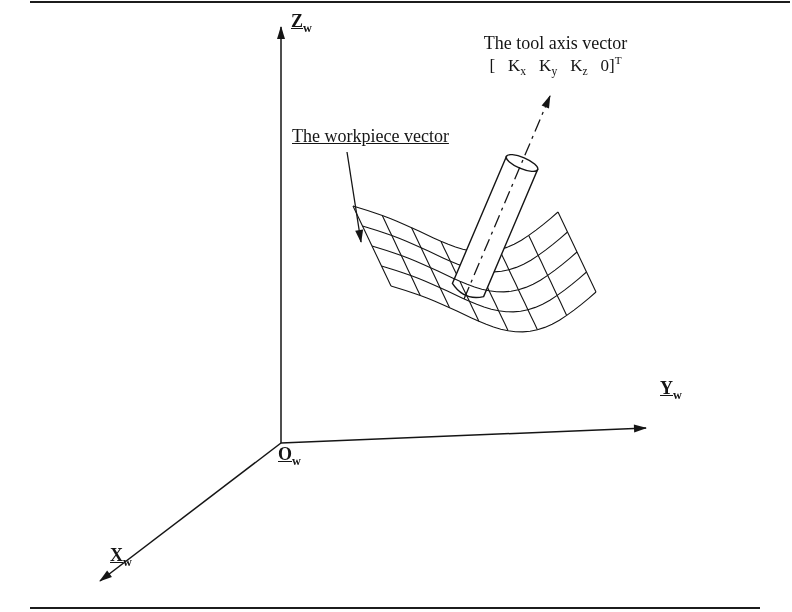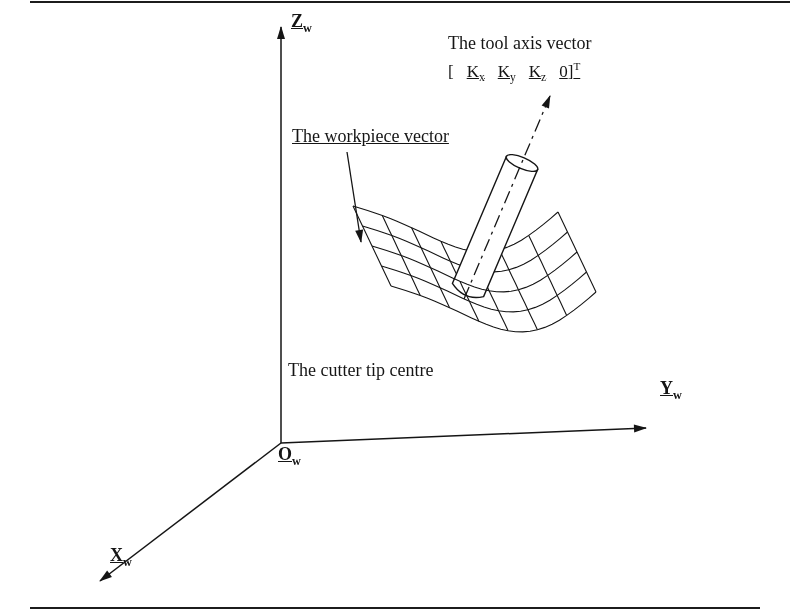--- a/index.html
+++ b/index.html
@@ -24,24 +24,24 @@
   .axis-lbl { font-size: 18px; font-weight: bold; }
   .sentence { font-size: 18px; }
   sub { font-size: 68%; }
   sup.tsup { font-size: 66%; }
 
   .lbl-z { left: 291px; top: 11px; }
   .lbl-o { left: 278px; top: 444px; }
   .lbl-y { left: 660px; top: 378px; }
   .lbl-x { left: 110px; top: 545px; }
 
-  .block { position: absolute; }
+  .block { position: absolute; text-align: center; }
   .block-tool { left: 448px; top: 33px; width: 215px; }
   .block-cutter { left: 288px; top: 360px; width: 222px; }
-  .block .vec { margin-top: 6px; font-size: 17px; text-decoration: underline; }
+  .block .vec { font-size: 17px; }
   .lbl-workpiece { left: 292px; top: 126px; }
 
   .vec .comp { margin-right: 13px; }
   .vec .comp-last { margin-right: 0; }
 
   .rule { position: absolute; background: #1c1c1c; height: 2px; }
   .rule-top { left: 30px; top: 1px; width: 760px; }
   .rule-bottom { left: 30px; top: 607px; width: 730px; }
 </style>
 </head>
@@ -109,14 +109,13 @@
 <div class="lbl axis-lbl lbl-x"><span>X</span><sub>w</sub></div>
 
 <div class="block block-tool">
   <div class="sentence">The tool axis vector</div>
   <div class="vec"><span class="comp">[</span><span class="comp"><span>K</span><sub>x</sub></span><span class="comp"><span>K</span><sub>y</sub></span><span class="comp"><span>K</span><sub>z</sub></span><span class="comp comp-last">0</span><span class="comp-last">]</span><sup class="tsup">T</sup></div>
 </div>
 
 <div class="lbl sentence lbl-workpiece">The workpiece vector</div>
 
 <div class="block block-cutter">
-  <div class="sentence">The cutter tip centre</div>
 </div>
 
 </body></html>

